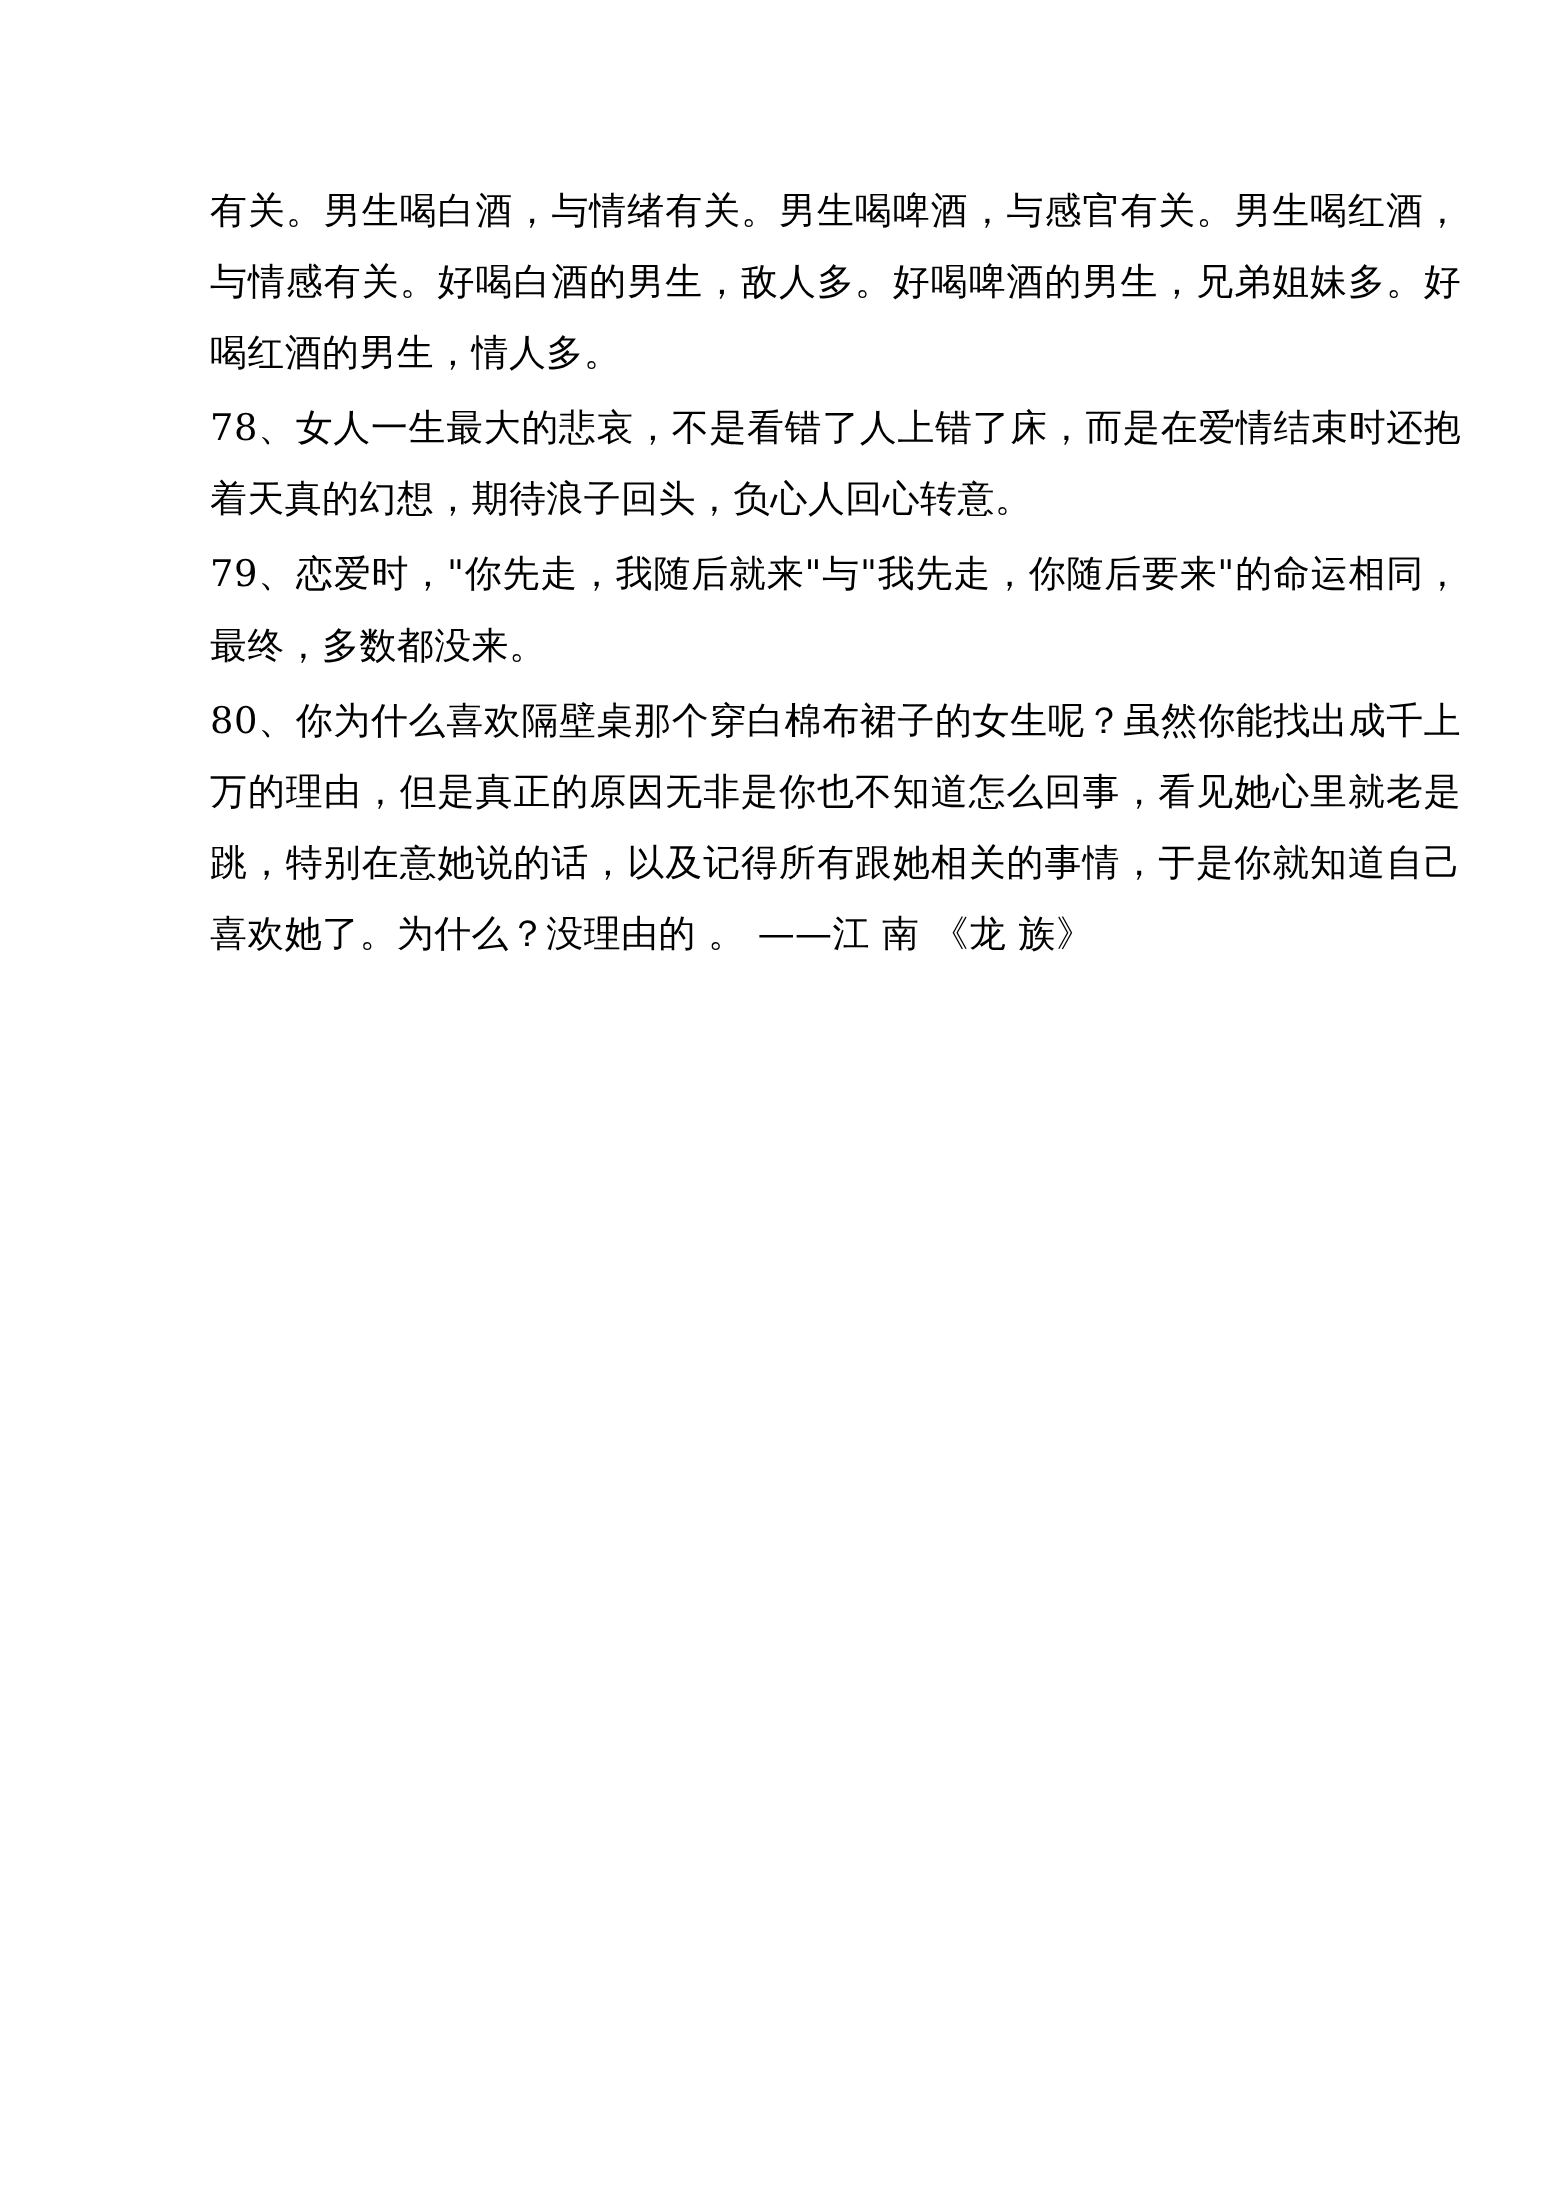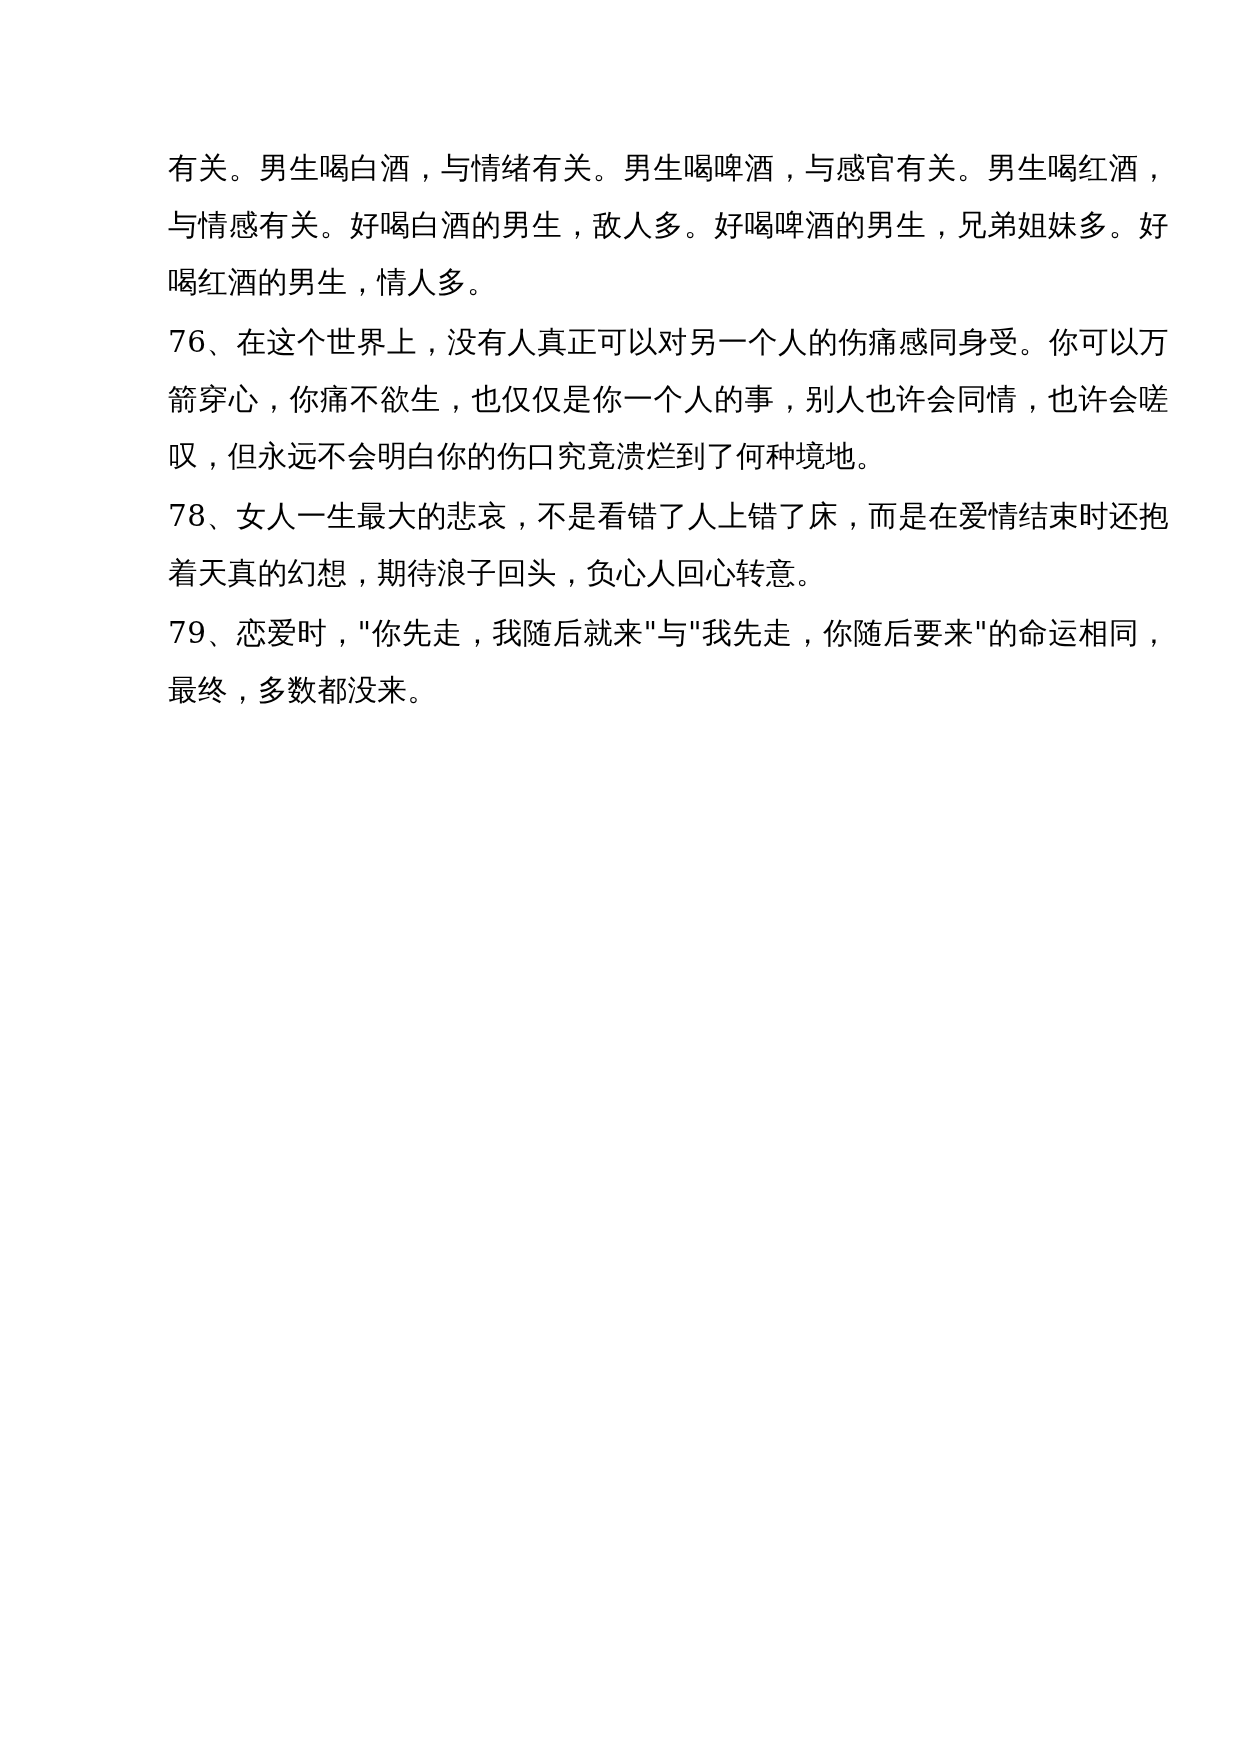--- a/index.html
+++ b/index.html
@@ -36,17 +36,17 @@
   .para:last-child {
     margin-bottom: 0;
   }
 </style>
 </head>
 <body>
 
 <div class="page">
   <div class="doc-body">
     <p class="para">有关。男生喝白酒，与情绪有关。男生喝啤酒，与感官有关。男生喝红酒，与情感有关。好喝白酒的男生，敌人多。好喝啤酒的男生，兄弟姐妹多。好喝红酒的男生，情人多。</p>
-    <p class="para">76、在这个世界上，没有人真正可以对另一个人的伤痛感同身受。你可以万箭穿心，你痛不欲生，也仅仅是你一个人的事，别人也许会同情，也许会嗟叹，但永远不会明白你的伤口究竟溃烂到了何种境地。</p>
     <p class="para">78、女人一生最大的悲哀，不是看错了人上错了床，而是在爱情结束时还抱着天真的幻想，期待浪子回头，负心人回心转意。</p>
     <p class="para">79、恋爱时，"你先走，我随后就来"与"我先走，你随后要来"的命运相同，最终，多数都没来。</p>
+    <p class="para">80、你为什么喜欢隔壁桌那个穿白棉布裙子的女生呢？虽然你能找出成千上万的理由，但是真正的原因无非是你也不知道怎么回事，看见她心里就老是跳，特别在意她说的话，以及记得所有跟她相关的事情，于是你就知道自己喜欢她了。为什么？没理由的 。 ——江 南 《龙 族》</p>
   </div>
 </div>
 
 </body></html>

